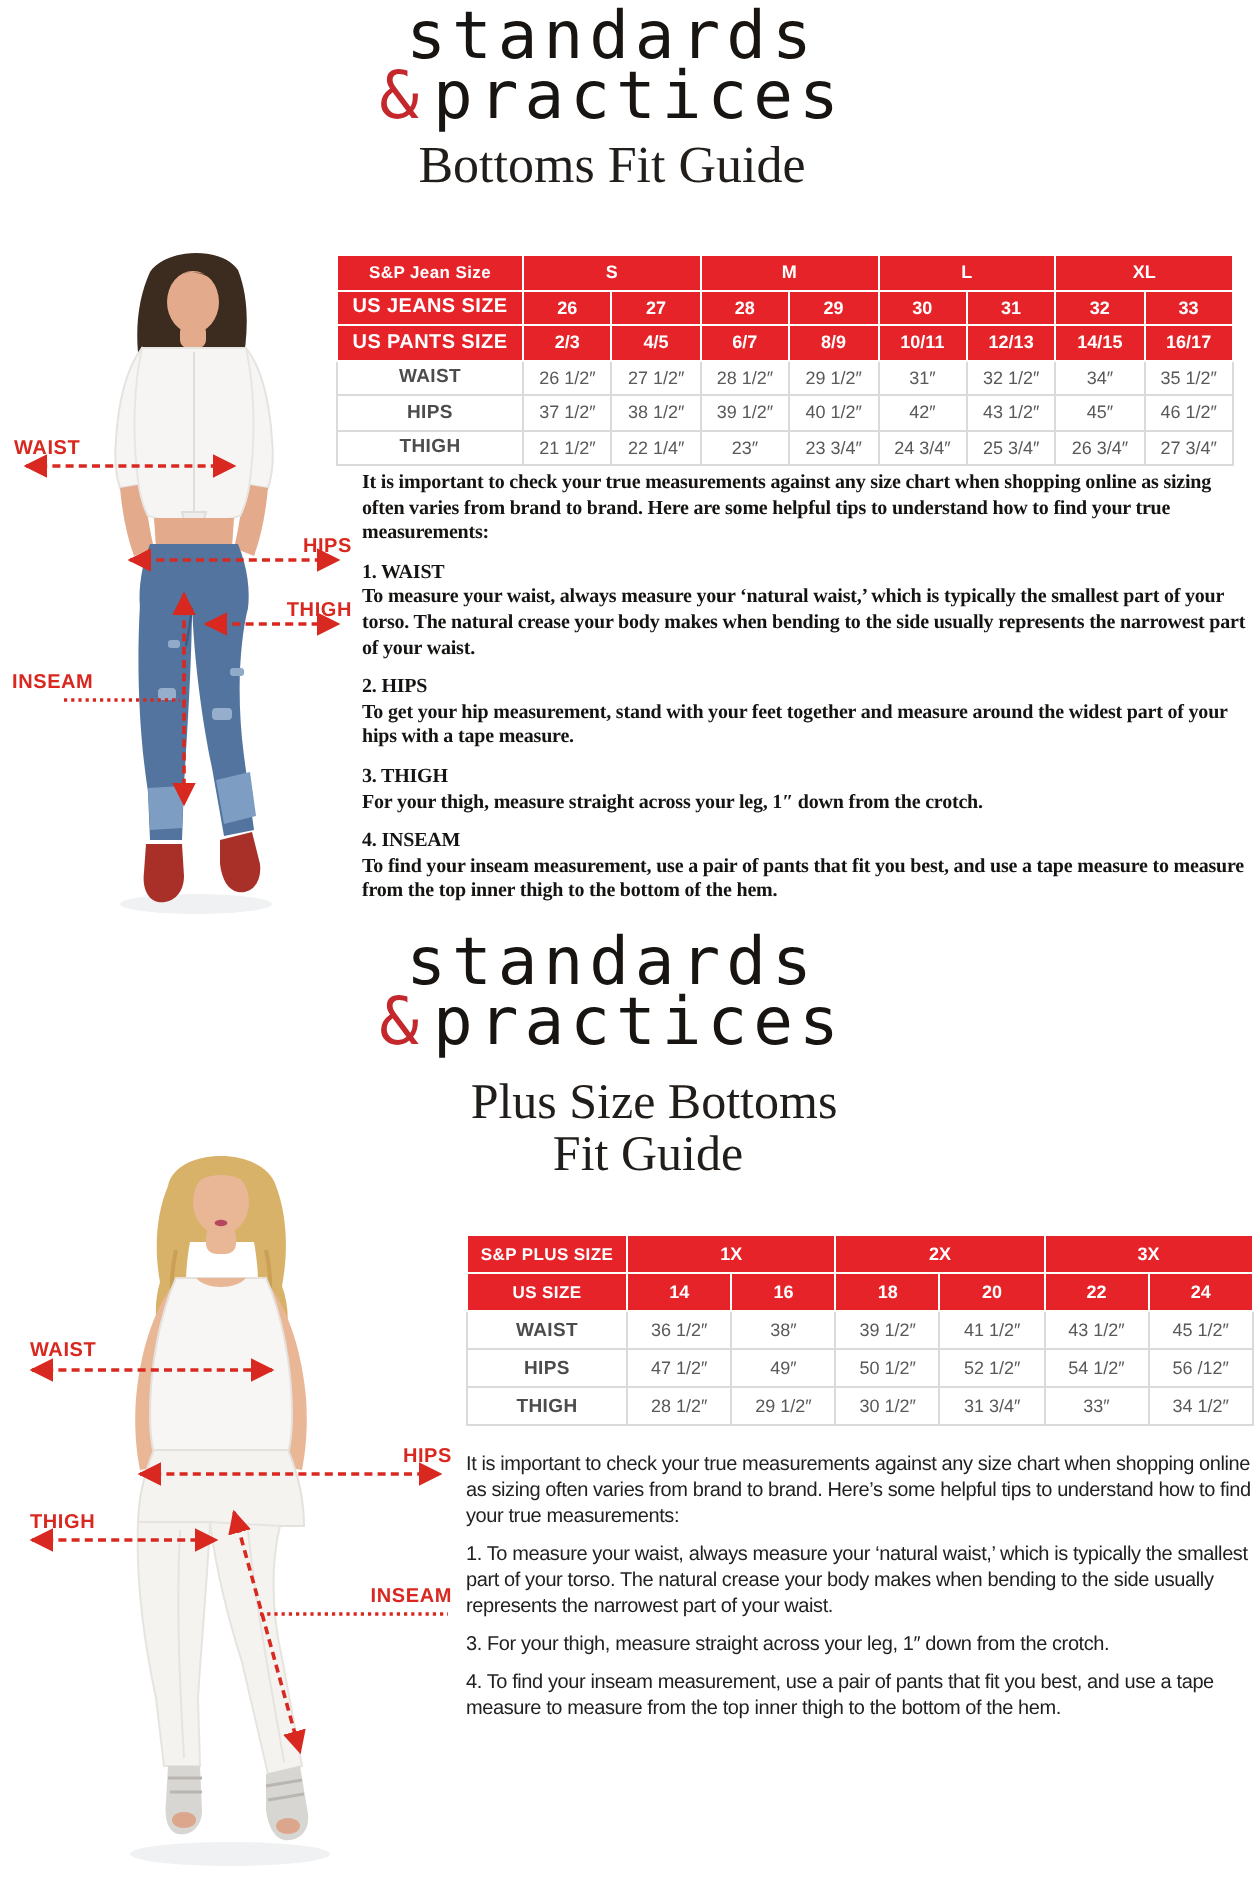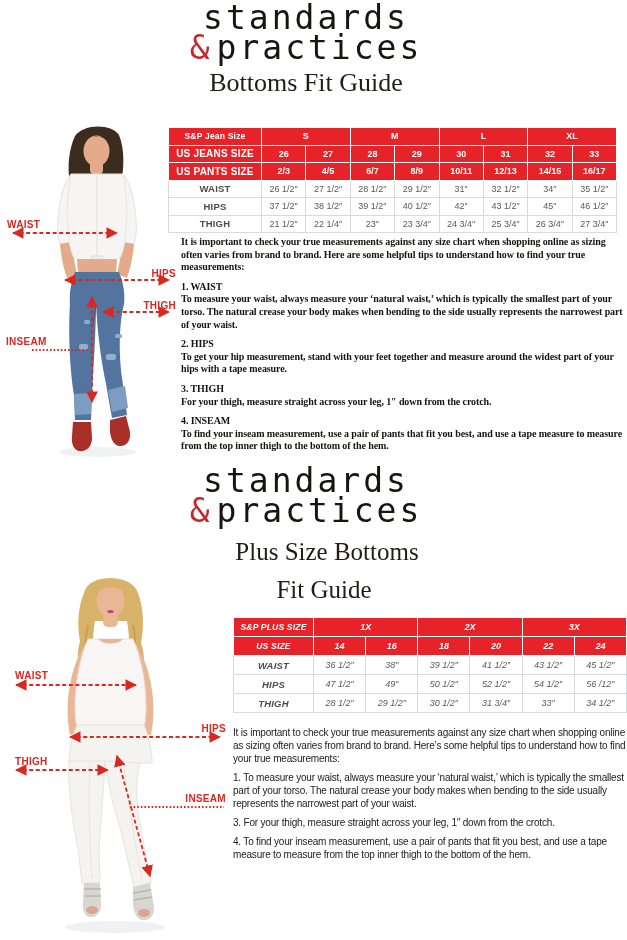--- a/index.html
+++ b/index.html
@@ -15,35 +15,35 @@
   .logo .l2 { font-size:33px; line-height:30px; letter-spacing:3px; }
   .logo .amp { color:#c5282c; padding-right:4px; }
   .logo1 { left:0; top:3px; }
   .logo2 { left:0; top:466px; }
 
   
   .stitle { position:absolute; width:612px; text-align:center;
             font-family:"Liberation Serif", serif; font-weight:normal; color:#201d1a; }
   .title1 { top:68px; font-size:26px; }
   .title2a { top:538px; font-size:25px;padding-left:42px; }
-  .title2b { top:576px; font-size:25px;padding-left:36px; }
+  .title2b { top:564px; font-size:25px;padding-left:36px; }
 
   
   table.sizes { position:absolute; border-collapse:collapse; table-layout:fixed; }
   table.sizes td { text-align:center; vertical-align:middle; overflow:hidden; white-space:nowrap; }
   tr.red td { background:#e7232a; color:#ffffff; border:1.5px solid #ffffff;
               font-weight:bold; font-size:9px; }
   tr.red td.lab { font-size:10px; letter-spacing:0.2px; }
   tr.red.small td.lab { font-size:8.5px; }
   tr.wht td { background:#ffffff; border:1px solid #d9dadc; color:#58595b; font-size:9px; }
   tr.wht td.lab { color:#4c4c4e; font-weight:bold; font-size:9.5px; letter-spacing:0.2px; }
   .table1 { left:168px; top:127px; width:449px; }
   .table1 tr { height:17.5px; }
   .table2 { left:233px; top:617px; width:394px; }
-  .table2 tr { height:19px;font-style:italic; }
+  .table2 tr { height:19px; }
 
   
   .model { position:absolute; }
   .model1 { left:5px; top:122px; width:175px; height:338px; }
   .model2 { left:0;  top:565px; width:230px; height:375px; }
   .model svg { position:absolute; left:0; top:0; }
   .mlabel { position:absolute; color:#d8281f; font-weight:bold; font-size:10px;
             letter-spacing:0.3px; line-height:11px; }
   .dash { stroke:#d8281f; stroke-width:1.8; stroke-dasharray:4 2.6; fill:none; }
   .dot  { stroke:#d8281f; stroke-width:1.8; stroke-dasharray:1.6 2; fill:none; }

